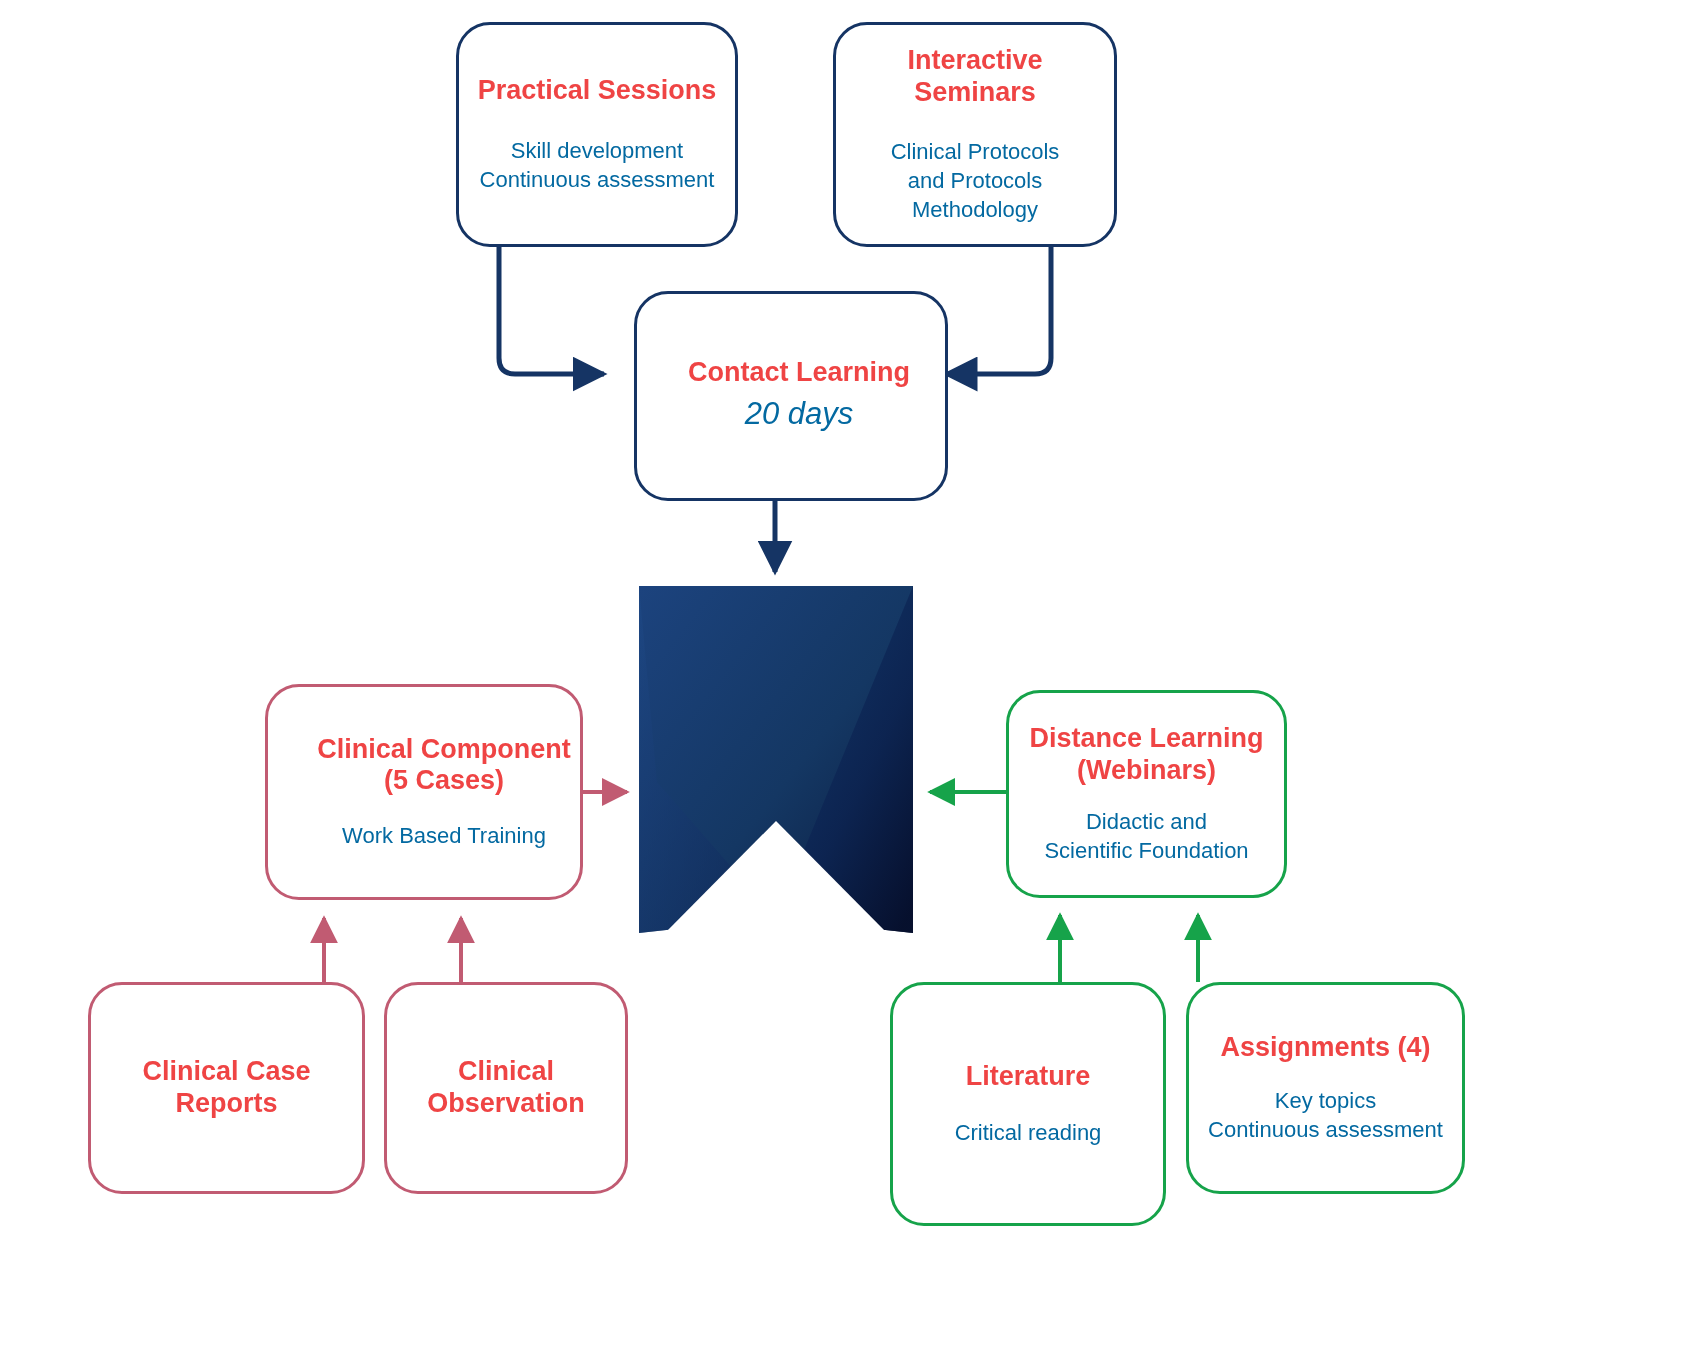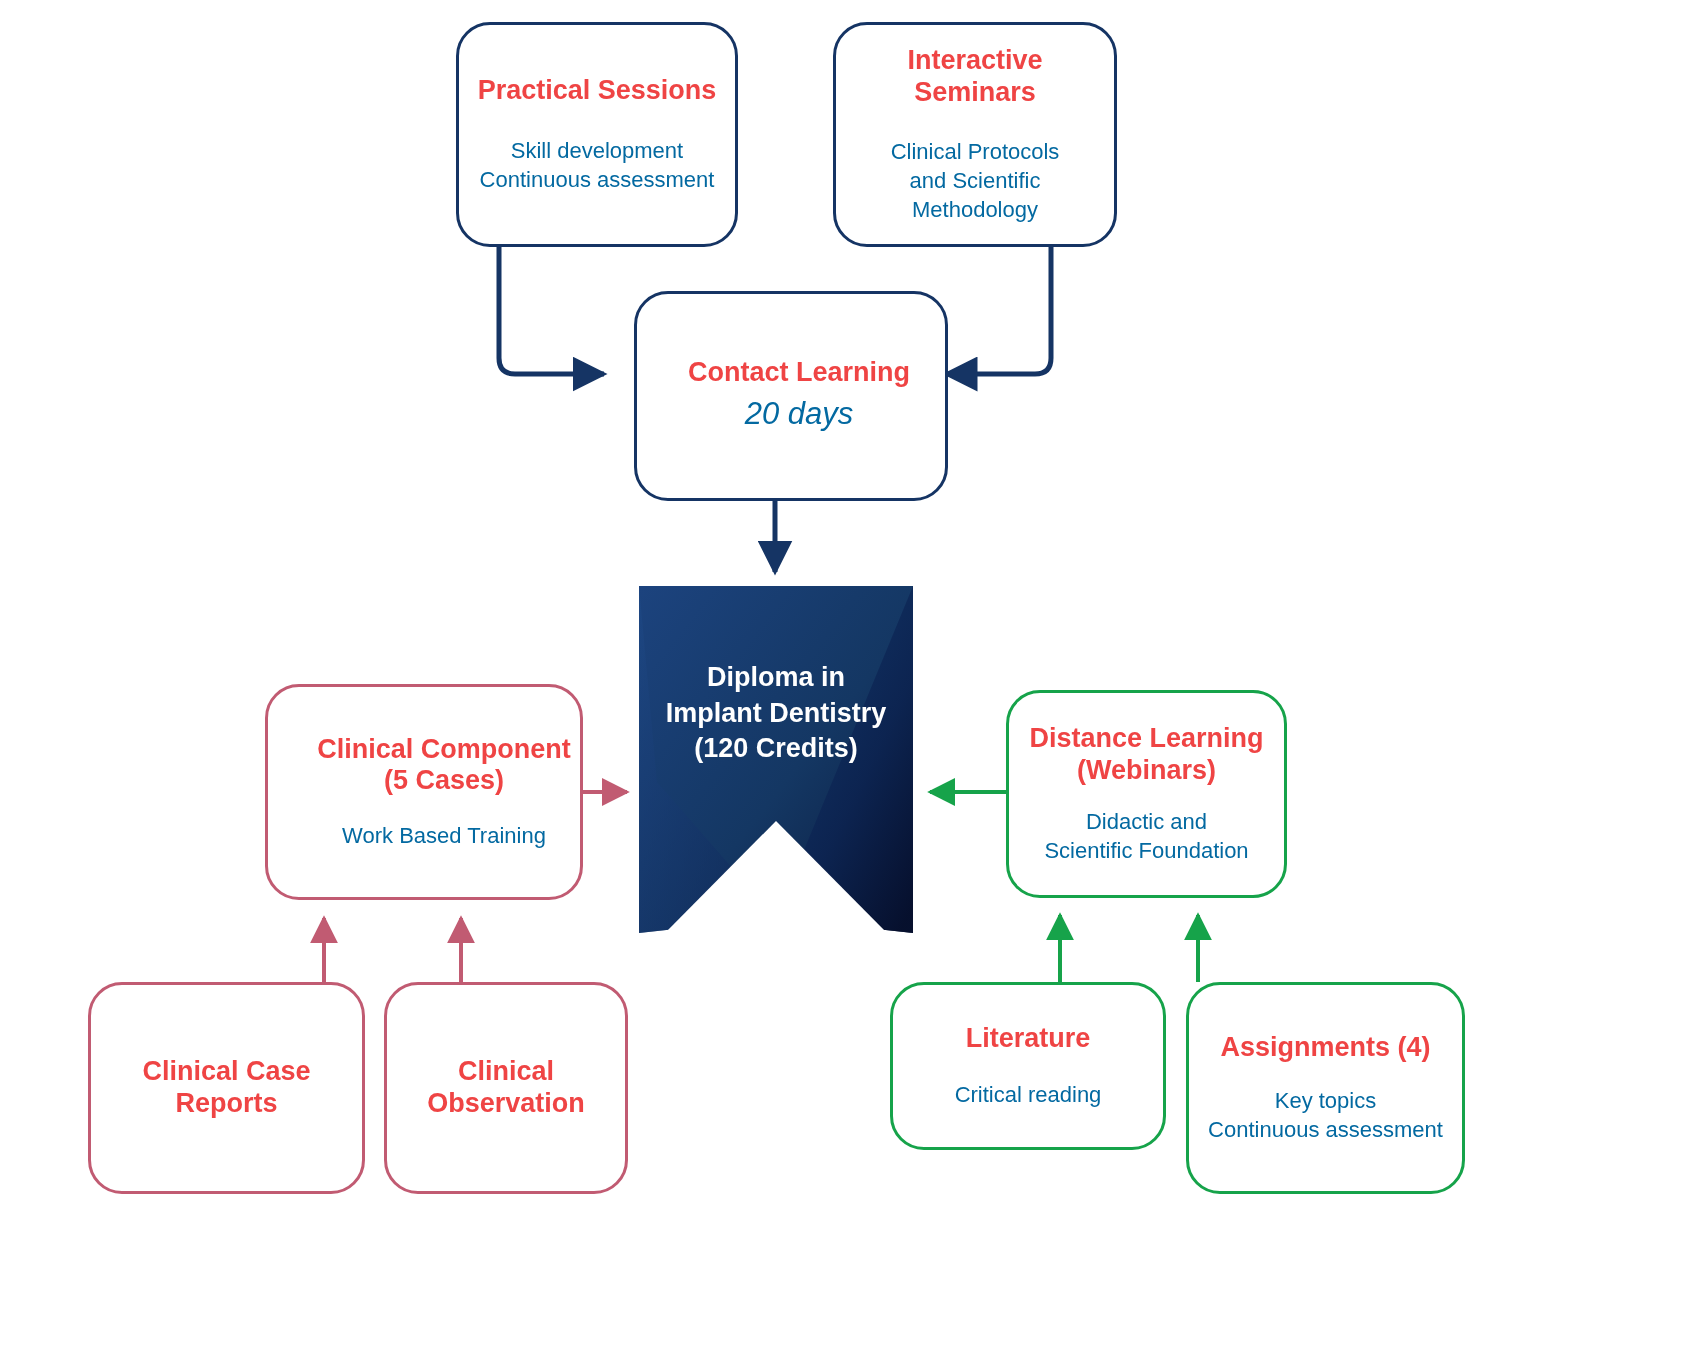--- a/index.html
+++ b/index.html
@@ -88,21 +88,21 @@
     left: 88px; top: 982px; width: 277px; height: 212px;
   }
   #node-clinical-case-reports .title { font-size: 27px; }
 
   #node-clinical-observation {
     left: 384px; top: 982px; width: 244px; height: 212px;
   }
   #node-clinical-observation .title { font-size: 27px; }
 
   #node-literature {
-    left: 890px; top: 982px; width: 276px; height: 168px;
+    left: 890px; top: 982px; width: 276px; height: 244px;
   }
   #node-literature .title { font-size: 27px; margin-bottom: 26px; }
   #node-literature .sub { font-size: 22px; }
 
   #node-assignments {
     left: 1186px; top: 982px; width: 279px; height: 212px;
   }
   #node-assignments .title { font-size: 27px; margin-bottom: 22px; }
   #node-assignments .sub { font-size: 22px; }
 
@@ -178,21 +178,21 @@
   </div>
 </div>
 
 <div class="node navy" id="node-interactive-seminars">
   <div class="title">
     <div>Interactive</div>
     <div>Seminars</div>
   </div>
   <div class="sub">
     <div>Clinical Protocols</div>
-    <div>and Scientific</div>
+    <div>and Protocols</div>
     <div>Methodology</div>
   </div>
 </div>
 
 <div class="node navy" id="node-contact-learning">
   <div class="title">Contact Learning</div>
   <div class="sub italic">20 days</div>
 </div>
 
 <div id="node-diploma">
@@ -218,25 +218,20 @@
 
     <path d="M 274 0 L 274 347 L 137 332 Z" fill="url(#ribbonGradB)" opacity="0.92"></path>
 
     <path d="M 0 0 L 0 347 L 137 332 L 18 196 Z" fill="url(#ribbonGradC)" opacity="0.55"></path>
 
     <path d="M 0 347 L 137 332 L 274 347 L 274 347 L 137 347 L 0 347 Z" fill="none"></path>
     <path d="M 26 347 L 137 235 L 248 347 Z" fill="#ffffff"></path>
 
     <path d="M 0 300 L 0 347 Q 0 347 26 347 L 60 313 Z" fill="url(#ribbonGradC)" opacity="0"></path>
   </svg>
-  <div class="ribbon-label">
-    <div>Diploma in</div>
-    <div>Implant Dentistry</div>
-    <div>(120 Credits)</div>
-  </div>
 </div>
 
 <div class="node rose" id="node-clinical-component">
   <div class="title">
     <div>Clinical Component</div>
     <div>(5 Cases)</div>
   </div>
   <div class="sub">Work Based Training</div>
 </div>
 

